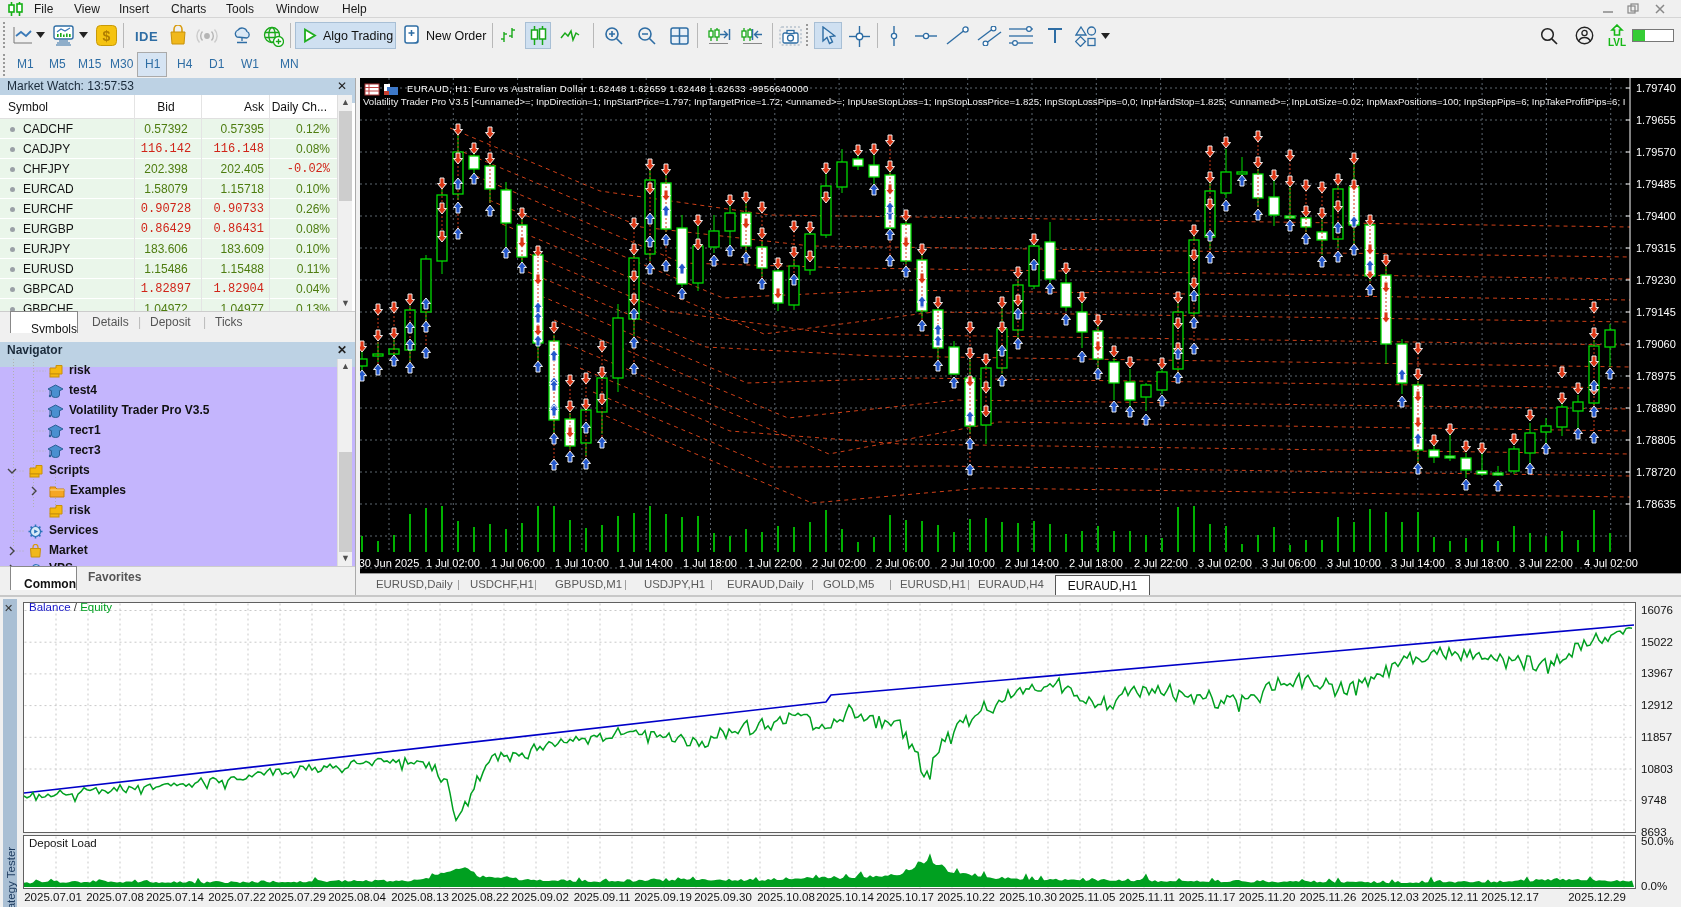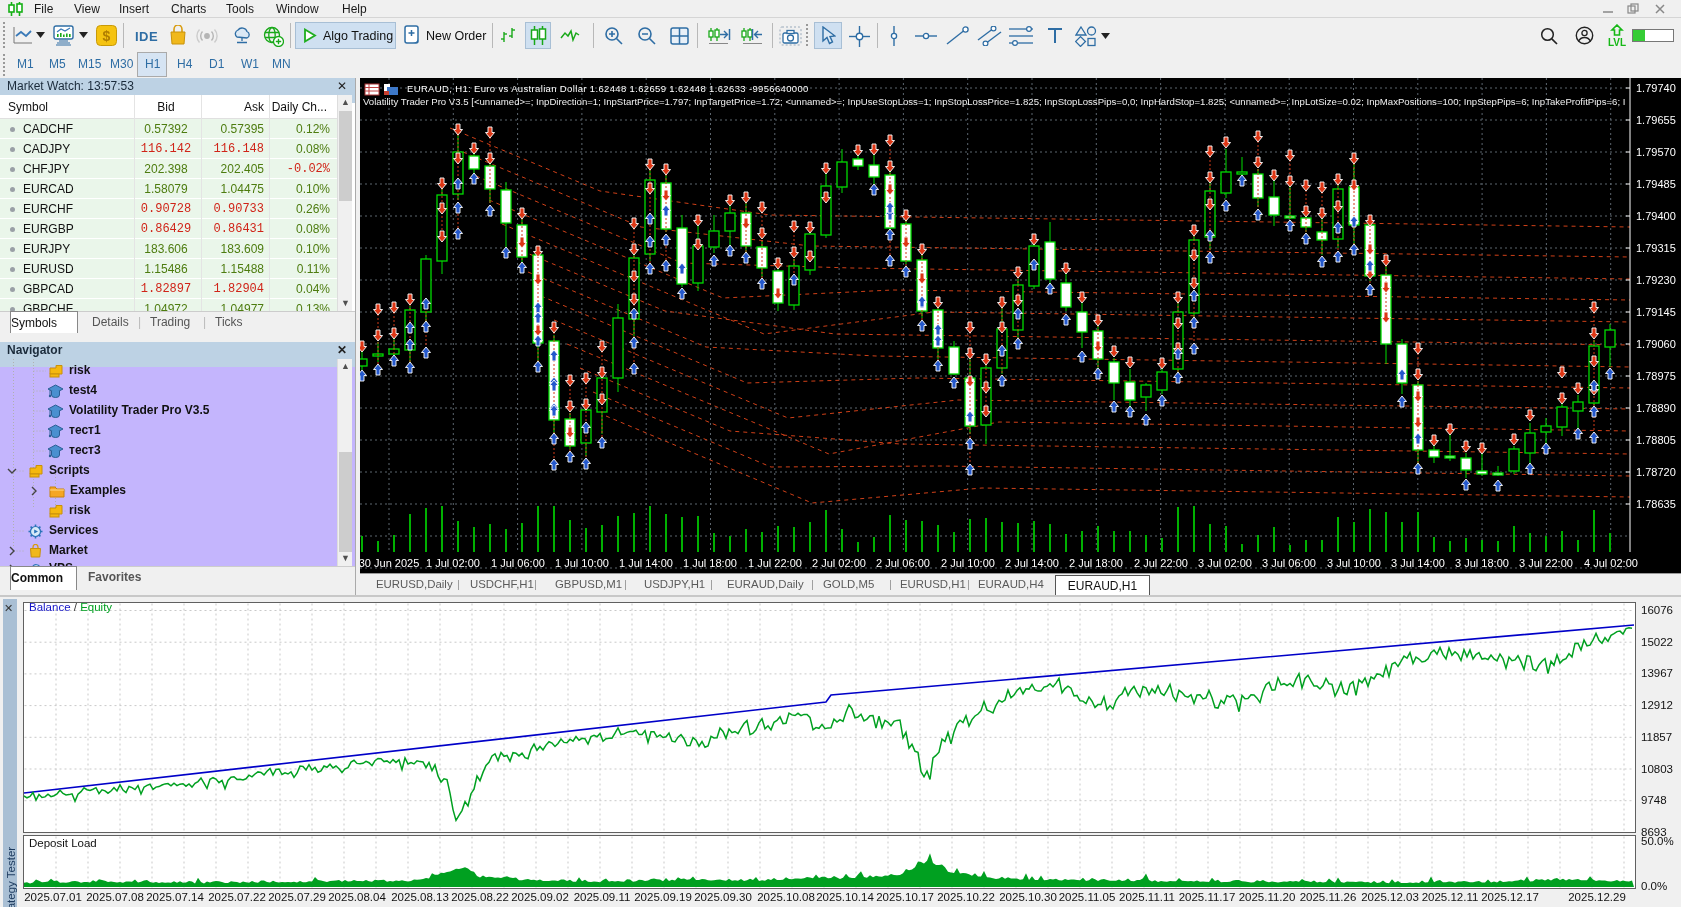--- a/index.html
+++ b/index.html
@@ -23,21 +23,21 @@
 .mwrow .sym { position:absolute; left:23px; top:3px; color:#111; }
 .c2 { position:absolute; width:60px; right:141px; text-align:center; top:3px; }
 .c3 { position:absolute; width:60px; right:73px; text-align:right; top:3px; }
 .c4 { position:absolute; width:62px; right:7px; text-align:right; top:3px; }
 .blue { color:#4d7c0f; } .red { color:#d02418;font-family:Liberation Mono, monospace; }
 .colline { position:absolute; top:0; width:1px; background:#e4e4e4; }
 .sbar { position:absolute; width:15px; background:#f0f0f0; border-left:1px solid #ddd; }
 .sbar .arr { position:absolute; left:0; width:15px; height:15px; color:#505050; font-size:9px; text-align:center; line-height:15px; }
 .sbar .thumb { position:absolute; left:1px; width:13px; background:#cdcdcd; }
 .ptabs { position:absolute; left:0; width:355px; height:22px; background:#f0f0f0; border-top:1px solid #ccc; font-size:12px; color:#555; }
-.ptab-sel { position:absolute; top:-1px; height:22px; background:#fff; border:1px solid #888; border-bottom:none; color:#111; text-align:left; padding-top:4px; }
+.ptab-sel { position:absolute; top:-1px; height:22px; background:#fff; border:1px solid #888; border-bottom:none; color:#111; text-align:right; padding-top:10px; }
 .ptab { position:absolute; top:3px; }
 .psep { position:absolute; top:3px; color:#bbb; }
 
 #nav { left:0; top:342px; width:356px; height:253px; background:#c4b5fd; border-right:1px solid #aaa;font-weight:bold; }
 #navtree { position:absolute; left:0; top:17px; width:337px; height:207px; overflow:hidden; font-size:12px; color:#111; }
 .ti { position:absolute; height:20px; }
 .ti .lbl { position:absolute; top:2px; }
 
 #chartbox { left:360px; top:78px; width:1321px; height:495px; background:#000; }
 #charttabs { left:360px; top:573px; width:1321px; height:22px; background:#f0f0f0; border-top:1px solid #999; font-size:11.4px; color:#5a5a5a; }
@@ -312,21 +312,21 @@
   <div class="handle" style="top:2px;height:22px"></div>
   <span class="tf" style="left:17px">M1</span>
   <span class="tf" style="left:49px">M5</span>
   <span class="tf" style="left:78px">M15</span>
   <span class="tf" style="left:110px">M30</span>
   <div class="abs" style="left:137px;top:0;width:30px;height:25px;background:#d6e4f3;border:1px solid #aaa"></div>
   <span class="tf" style="left:145px">H1</span>
   <span class="tf" style="left:177px">H4</span>
   <span class="tf" style="left:209px">D1</span>
   <span class="tf" style="left:241px">W1</span>
-  <span class="tf" style="left:272px">MN</span>
+  <span class="tf" style="left:280px">MN</span>
 </div>
 
 <div class="abs" id="mw">
   <div class="phead">Market Watch: 13:57:53<span class="x">✕</span></div>
   <div id="mwtable">
     <div class="mwhead">
       <span style="position:absolute;left:8px;top:5px">Symbol</span>
       <span class="c2" style="top:5px">Bid</span>
       <span class="c3" style="top:5px">Ask</span>
       <span style="position:absolute;right:10px;top:5px">Daily Ch...</span>
@@ -361,21 +361,21 @@
           <span class="c3 blue">202.405</span>
           <span class="c4 red">-0.02%</span>
 <div class="colline" style="left:134px;height:20px"></div>
           <div class="colline" style="left:201px;height:20px"></div>
           <div class="colline" style="left:269px;height:20px"></div>
         </div>
         <div class="mwrow">
           <span class="dot"></span>
           <span class="sym">EURCAD</span>
 <span class="c2 blue">1.58079</span>
-          <span class="c3 blue">1.04475</span>
+          <span class="c3 blue">1.15718</span>
           <span class="c4 blue">0.10%</span>
 <div class="colline" style="left:134px;height:20px"></div>
           <div class="colline" style="left:201px;height:20px"></div>
           <div class="colline" style="left:269px;height:20px"></div>
         </div>
         <div class="mwrow">
           <span class="dot"></span>
           <span class="sym">EURCHF</span>
 <span class="c2 red">0.90728</span>
           <span class="c3 red">0.90733</span>
@@ -437,21 +437,21 @@
   </div>
   <div class="sbar" style="left:337px;top:17px;height:216px">
     <div class="arr" style="top:0">▲</div>
     <div class="arr" style="bottom:0">▼</div>
     <div class="thumb" style="top:16px;height:90px"></div>
   </div>
   <div class="ptabs" style="top:233px">
     <div class="ptab-sel" style="left:10px;width:68px">Symbols</div>
     <span class="ptab" style="left:92px">Details</span>
     <span class="psep" style="left:138px">|</span>
-    <span class="ptab" style="left:150px">Trading</span>
+    <span class="ptab" style="left:150px">Deposit</span>
     <span class="psep" style="left:203px">|</span>
     <span class="ptab" style="left:215px">Ticks</span>
   </div>
 </div>
 <div class="abs gap1"></div>
 
 <div class="abs" id="nav">
   <div class="phead">Navigator<span class="x">✕</span></div>
   <div id="navtree">
     <svg class="icon" style="left:0;top:0" width="337" height="207" viewBox="0 0 337 207">

